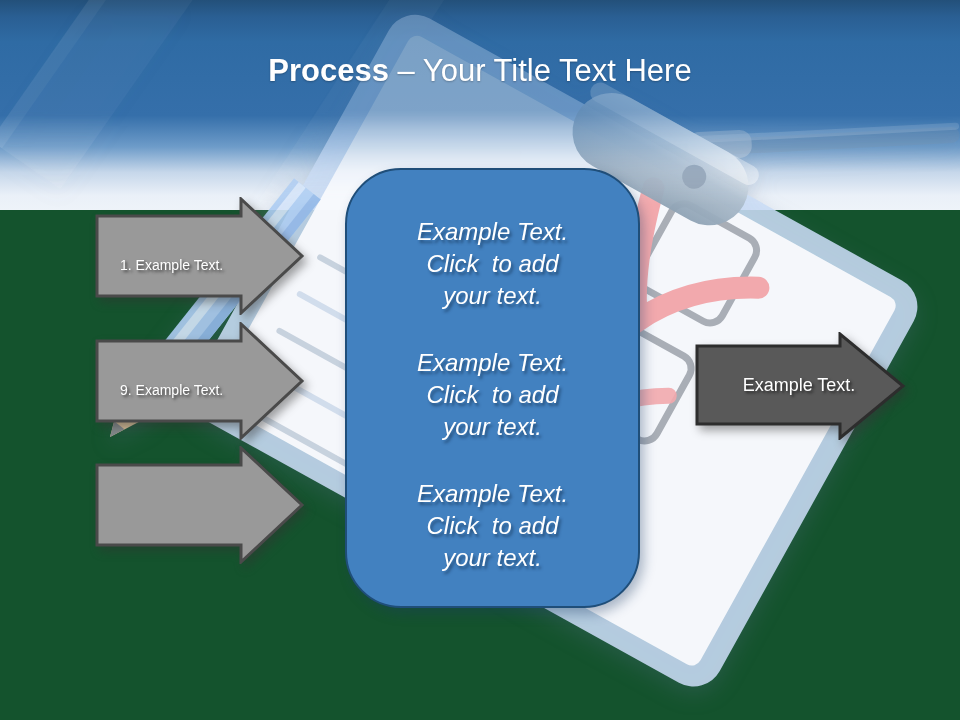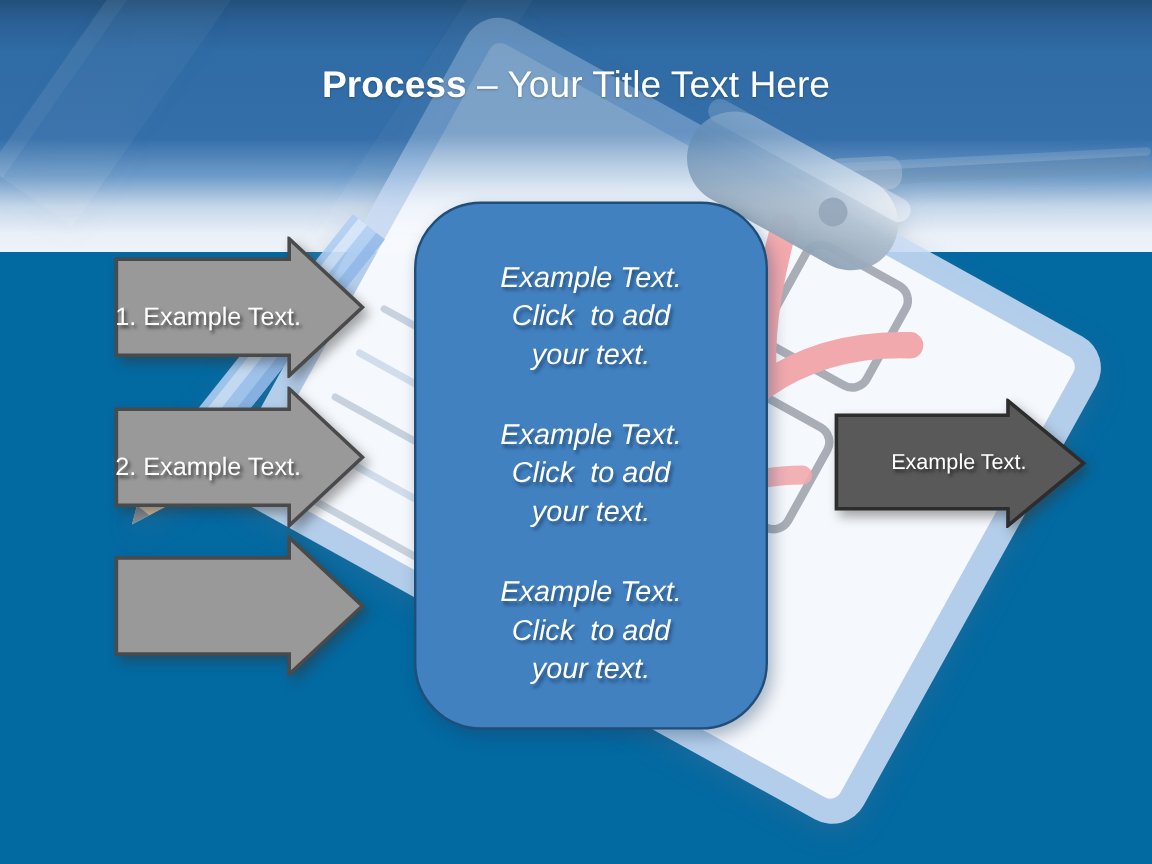--- a/index.html
+++ b/index.html
@@ -1,18 +1,18 @@
 <!DOCTYPE html>
 <html><head>
 <meta charset="utf-8">
 <style>
   html,body{margin:0;padding:0;background:#d9dde3;}
   #slide{
     position:relative;width:960px;height:720px;overflow:hidden;
-    background:#0369a1;
+    background:#14532d;
     font-family:"Liberation Sans","DejaVu Sans",sans-serif;
   }
   
   #header-band{
     position:absolute;left:0;top:0;width:960px;height:210px;
     background:linear-gradient(to bottom,
       #23507a 0%, #2a5f93 8%, #2f6ba4 20%, #356faa 55%,
       #6e9cc9 70%, #c6d7ea 82%, #eaf0f8 93%, #eef3f9 100%);
   }
   
@@ -30,23 +30,23 @@
   }
   #title .t-bold{font-weight:bold;white-space:pre;}
   #title .t-rest{font-weight:normal;white-space:pre;}
   
   .arrow{position:absolute;width:210px;height:118px;}
   .arrow svg{position:absolute;left:0;top:0;filter:drop-shadow(4px 5px 5px rgba(50,50,50,.45));}
   #arrow-1{left:95px;top:197px;}
   #arrow-2{left:95px;top:322px;}
   #arrow-3{left:95px;top:446px;}
   .arrow .a-label{
-    position:absolute;left:1px;top:19px;width:190px;height:98px;
+    position:absolute;left:25px;top:19px;width:190px;height:98px;
     display:flex;align-items:center;
-    color:#ffffff;font-size:21px;
+    color:#ffffff;font-size:14px;
     text-shadow:2px 2px 3px rgba(0,0,0,.6);
   }
   #arrow-right{left:695px;top:332px;width:212px;height:108px;}
   #arrow-right .a-label{left:24px;top:14px;width:160px;height:78px;justify-content:center;font-size:18px;}
   
   #panel{
     position:absolute;left:345px;top:168px;width:295px;height:440px;
     box-sizing:border-box;border:2px solid #1f4e79;border-radius:56px;
     background:#4281c0;
     box-shadow:4px 6px 12px rgba(30,60,100,.35);
@@ -134,21 +134,21 @@
     <svg width="210" height="118" viewBox="0 0 210 118">
       <polygon points="2,19 146,19 146,2 207,59 146,116 146,99 2,99" stroke="#4a4a4a" stroke-width="3" fill="#999999"></polygon>
     </svg>
     <div class="a-label">1. Example Text.</div>
   </div>
 
   <div class="arrow" id="arrow-2">
     <svg width="210" height="118" viewBox="0 0 210 118">
       <polygon points="2,19 146,19 146,2 207,59 146,116 146,99 2,99" stroke="#4a4a4a" stroke-width="3" fill="#999999"></polygon>
     </svg>
-    <div class="a-label">2. Example Text.</div>
+    <div class="a-label">9. Example Text.</div>
   </div>
 
   <div class="arrow" id="arrow-3">
     <svg width="210" height="118" viewBox="0 0 210 118">
       <polygon points="2,19 146,19 146,2 207,59 146,116 146,99 2,99" stroke="#4a4a4a" stroke-width="3" fill="#999999"></polygon>
     </svg>
   </div>
 
   <div id="panel">
     <p class="panel-block">Example Text.

